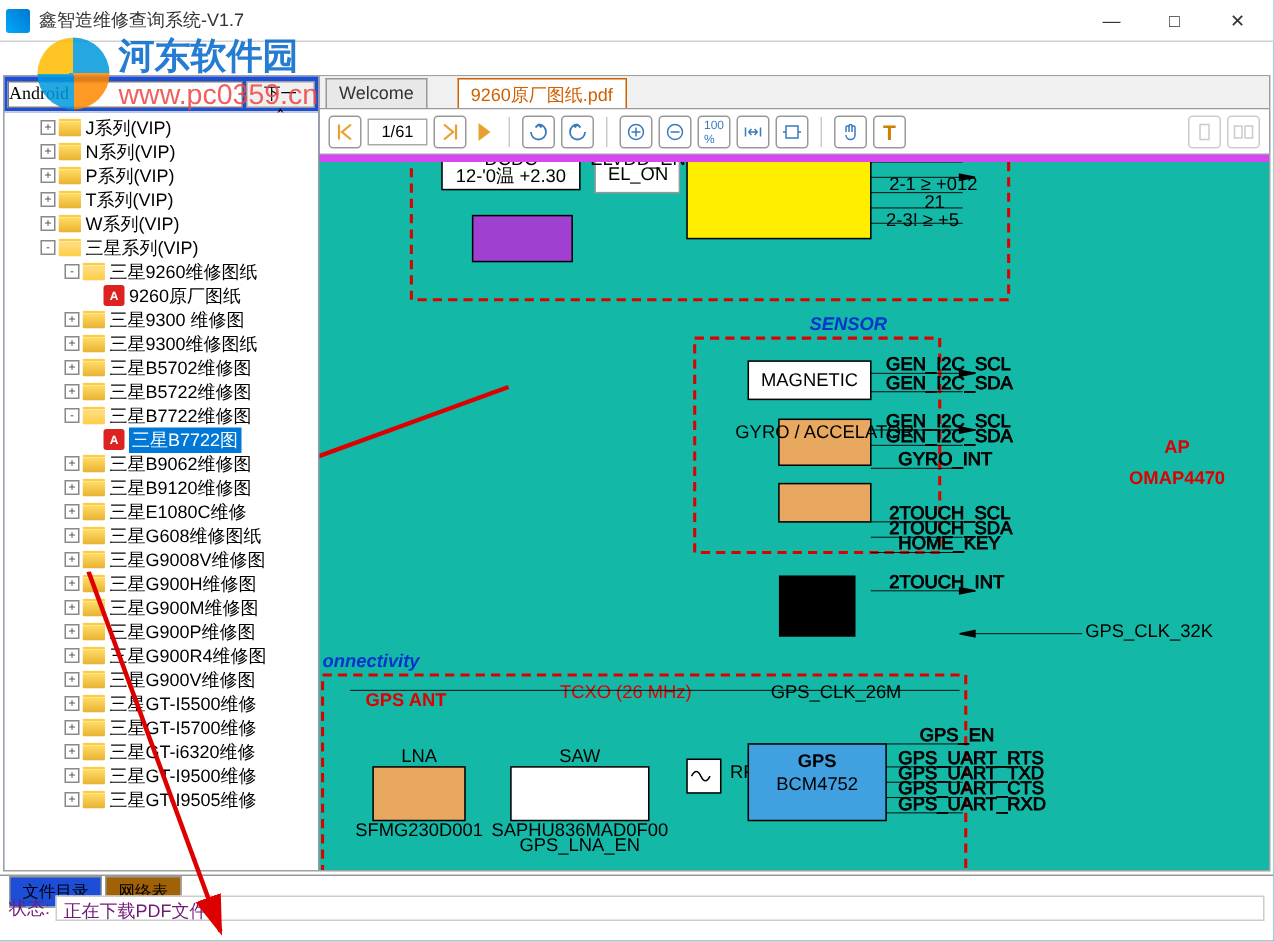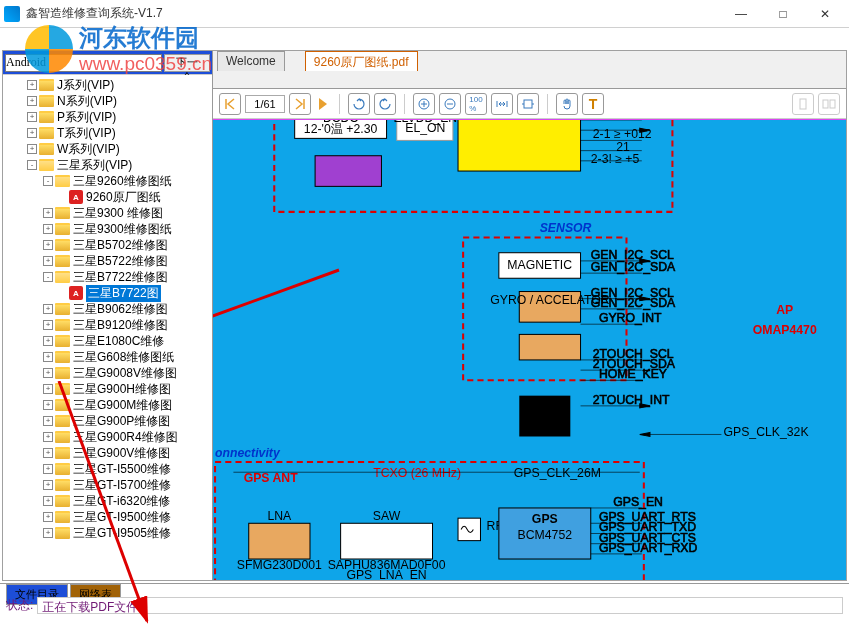--- a/index.html
+++ b/index.html
@@ -25,30 +25,30 @@
 .tree-node .spacer { width: 10px; display: inline-block; }
 .tree-node .folder { width: 15px; height: 12px; background: linear-gradient(#ffdd66,#e8b030); border-radius: 1px; margin-right: 3px; display: inline-block; border-top: 2px solid #ffcc44; }
 .tree-node .folder.open { background: linear-gradient(#ffe088,#ffcc44); }
 .tree-node .pdf { width: 14px; height: 14px; background: #d22; border-radius: 2px; margin-right: 3px; display: inline-flex; align-items: center; justify-content: center; color: #fff; font-size: 8px; font-weight: bold; }
 .tree-node .label { color: #000; }
 .tree-node.selected .label { background: #0078d7; color: #fff; padding: 0 2px; }
 .indent1 { padding-left: 24px !important; }
 .indent2 { padding-left: 40px !important; }
 .indent3 { padding-left: 56px !important; }
 .right-panel { flex: 1; display: flex; flex-direction: column; background: #fff; }
-.tabs { height: 38px; background: #f0f0f0; border-bottom: 1px solid #999; display: flex; align-items: flex-start; padding-left: 4px; gap: 8px; }
+.tabs { height: 22px; background: #f0f0f0; border-bottom: 1px solid #999; display: flex; align-items: center; padding-left: 4px; gap: 20px; }
 .tab { height: 20px; padding: 2px 8px; border: 1px solid #999; border-bottom: none; background: #e8e8e8; color: #333; }
-.tab.active { background: #fff; color: #d06000; border-color: #d06000; margin-left: 12px; }
+.tab.active { background: #fff; color: #d06000; border-color: #d06000; }
 .pdf-toolbar { height: 30px; border-bottom: 1px solid #ccc; display: flex; align-items: center; padding: 0 6px; gap: 4px; background: #fff; }
 .pdf-toolbar .sep { width: 1px; height: 20px; background: #ccc; margin: 0 4px; }
 .tb-btn { width: 22px; height: 22px; border: 1px solid #999; border-radius: 3px; display: flex; align-items: center; justify-content: center; background: #fff; }
 .tb-btn svg { width: 14px; height: 14px; }
 .page-input { width: 40px; height: 18px; border: 1px solid #aaa; text-align: center; font-size: 11px; }
 .go-btn { width: 0; height: 0; border-left: 8px solid #e8a030; border-top: 6px solid transparent; border-bottom: 6px solid transparent; margin: 0 4px; }
-.pdf-view { flex: 1; overflow: hidden; position: relative; background: #0ea5e9; border-top: 1px solid #d946ef; }
+.pdf-view { flex: 1; overflow: hidden; position: relative; background: #14b8a6; border-top: 5px solid #d946ef; }
 .schematic { position: absolute; inset: 0; }
 .red-arrow { position: absolute; z-index: 60; pointer-events: none; }
 .bottom-tabs { height: 22px; border-top: 1px solid #999; display: flex; align-items: center; padding-left: 6px; }
 .bottom-tab { padding: 2px 8px; border: 1px solid #999; background: #a16207; margin-right: 2px; font-size: 11px; }
 .bottom-tab.active { background: #1d4ed8; }
 .status-bar { position: absolute; bottom: 12px; left: 2px; right: 2px; height: 20px; display: flex; align-items: center; padding: 0 4px; font-size: 12px; color: #701a75; }
 .status-bar .status-label { margin-right: 4px; }
 .status-bar .status-val { flex: 1; border: 1px solid #ccc; padding: 1px 4px; background: #fff; height: 17px; }
 </style>
 </head>

